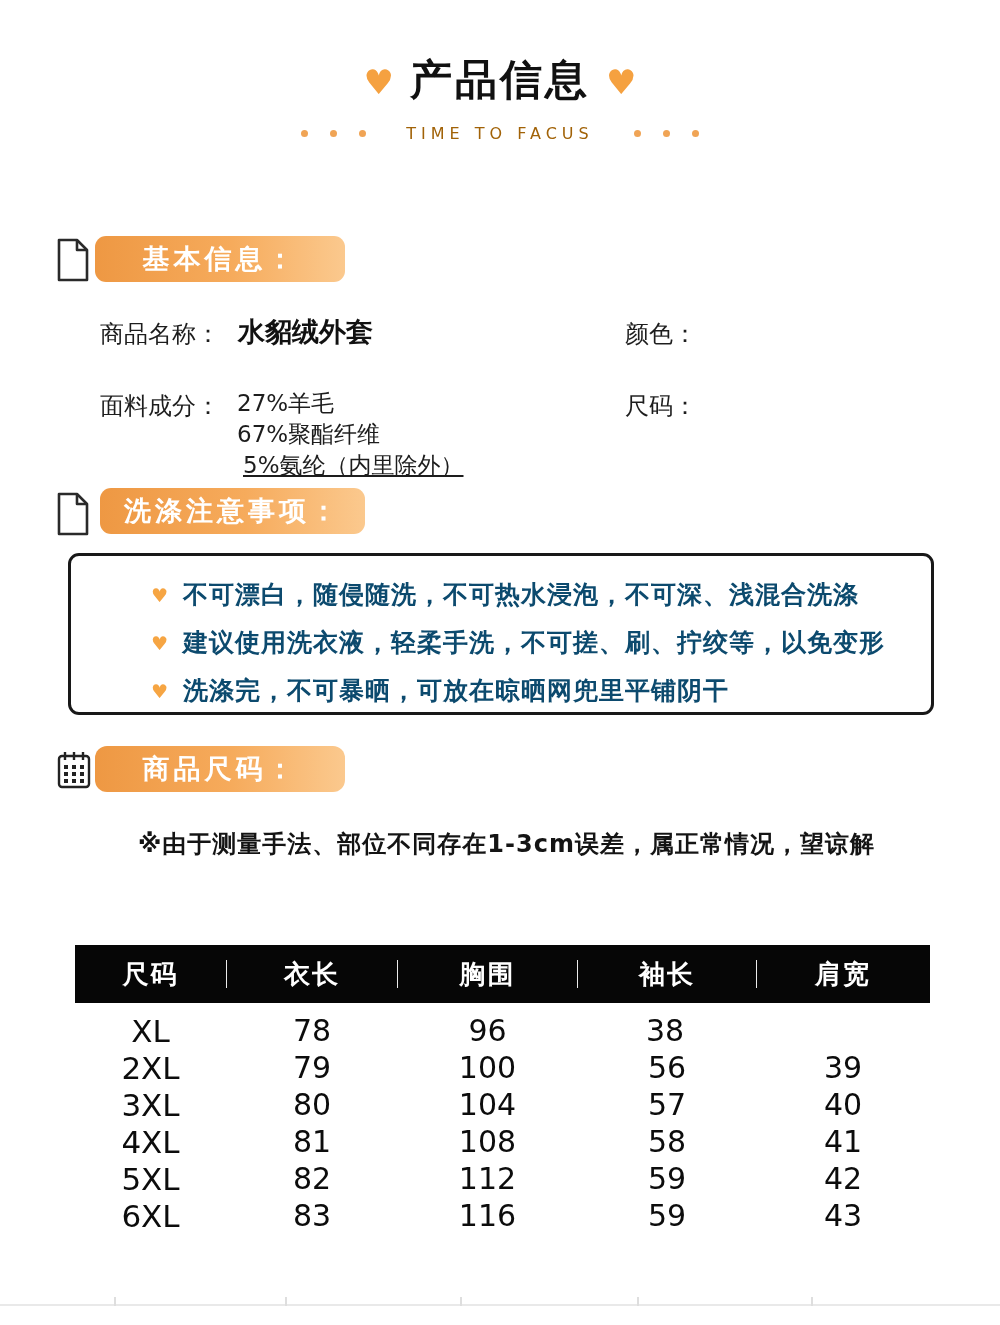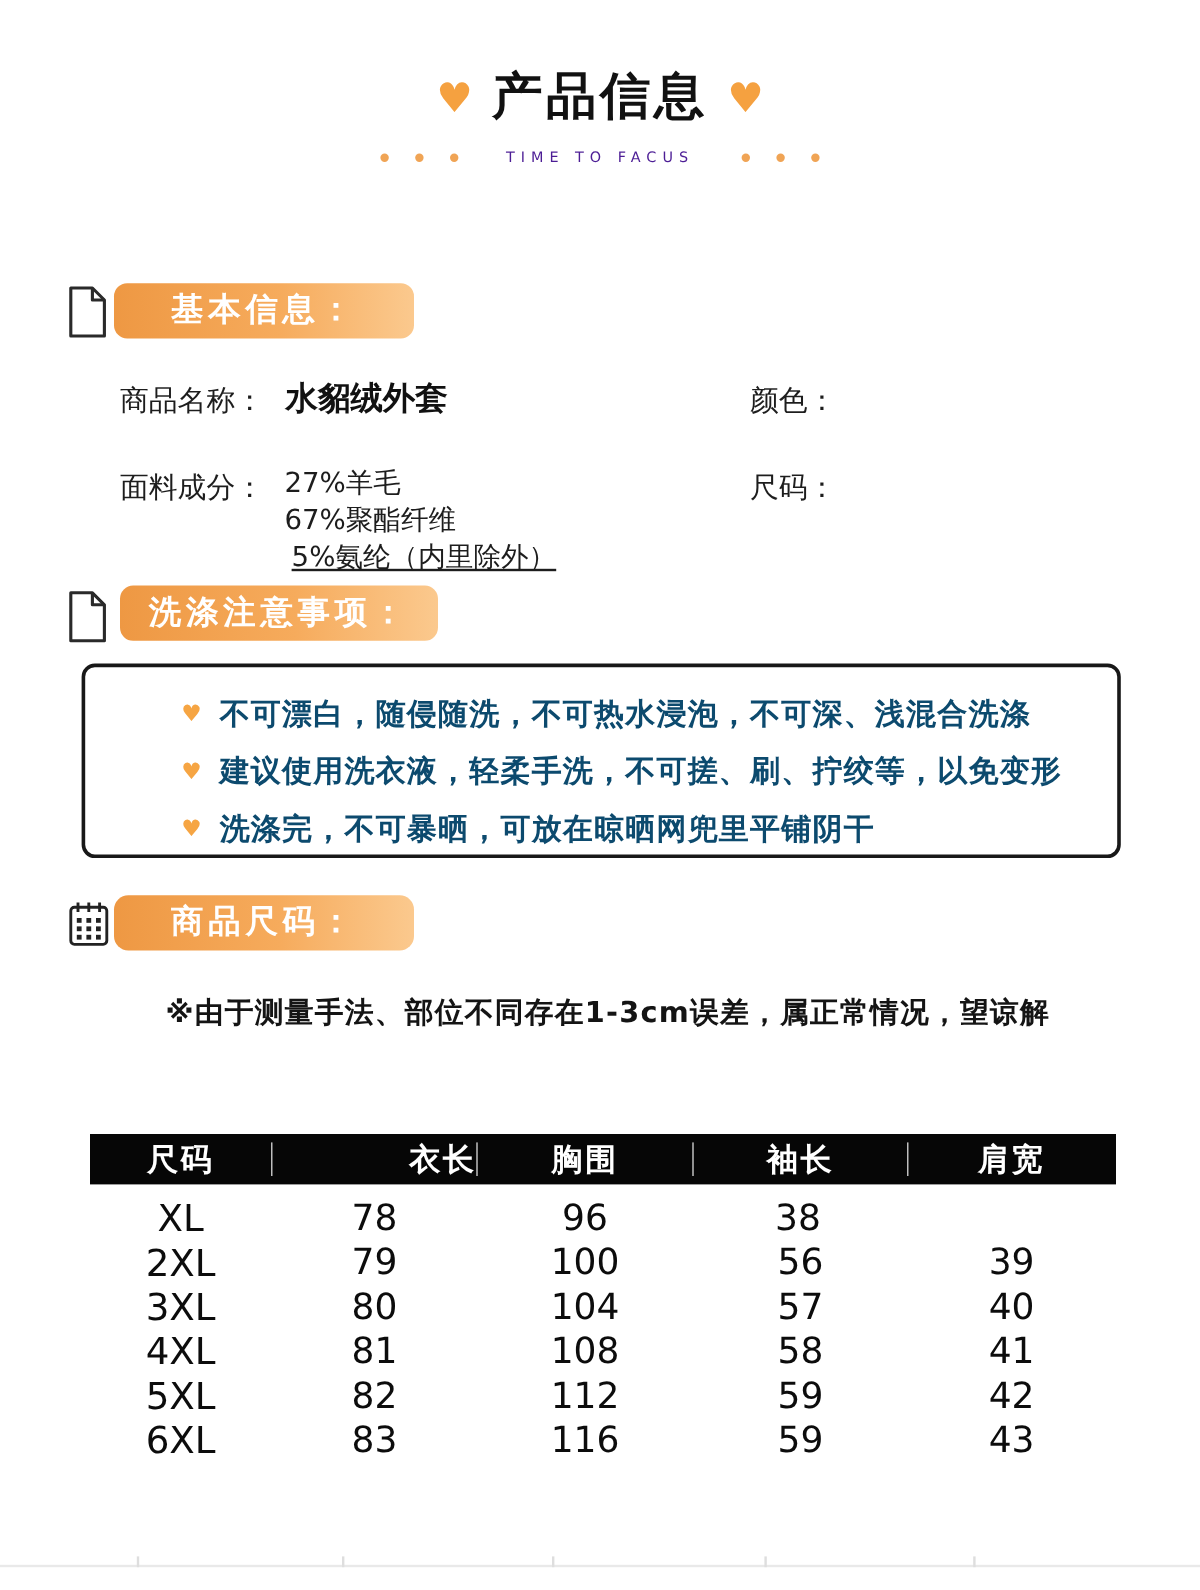--- a/index.html
+++ b/index.html
@@ -19,21 +19,21 @@
     display:flex; justify-content:center; align-items:center; gap:16px;
   }
   .title-heart { color:#f5a140; font-size:34px; line-height:1; transform:translateY(2px); }
   .main-title { font-size:42px; font-weight:bold; color:#111; letter-spacing:3px; }
   .subtitle-row {
     position:absolute; top:124px; left:0; width:1000px;
     display:flex; justify-content:center; align-items:center; gap:26px;
   }
   .dot { width:7px; height:7px; border-radius:50%; background:#f0a455; display:inline-block; }
   .dots { display:flex; gap:22px; align-items:center; }
-  .subtitle-text { color:#4c1d95; font-size:12px; letter-spacing:5px; margin:0 14px; }
+  .subtitle-text { color:#a16207; font-size:16px; letter-spacing:5px; margin:0 14px; }
 
   
   .banner {
     position:absolute;
     height:46px; line-height:46px;
     display:inline-block; text-align:center;
     background:linear-gradient(90deg,#ee9843 0%,#f6ab5c 55%,#fbc98e 100%);
     border-radius:11px;
     color:#fff; font-size:27px; font-weight:bold; letter-spacing:4px;
     white-space:nowrap;
@@ -55,28 +55,28 @@
   .wash-item { display:flex; align-items:center; height:48px; }
   .bullet-heart { color:#f6a543; font-size:19px; margin-right:15px; transform:translateY(1px); }
   .wash-text { font-size:25px; font-weight:bold; color:#0c4a6e; letter-spacing:1px; white-space:nowrap; }
 
   
   .size-note { position:absolute; left:138px; top:828px; font-size:24px; font-weight:600; color:#141414; letter-spacing:1px; }
 
   
   .size-table { position:absolute; left:75px; top:945px; width:855px; }
   .thead {
-    display:flex; align-items:center; height:42px;
+    display:flex; align-items:center; height:58px;
     background:#060606; color:#fff; font-size:26px; font-weight:bold;
   }
   .th { text-align:center; letter-spacing:2px; }
   .vdiv { width:1px; height:28px; background:rgba(255,255,255,.92); flex:none; }
-  .c0 { width:151px; } .c1 { width:170px;text-align:right; } .c2 { width:179px; } .c3 { width:178px; } .c4 { width:172px; }
+  .c0 { width:151px; } .c1 { width:170px; } .c2 { width:179px; } .c3 { width:178px; } .c4 { width:172px; }
   .tbody { margin-top:10px; }
-  .tr { display:flex; align-items:center; height:37px; }
+  .tr { display:flex; align-items:flex-start; height:37px; }
   .td { text-align:center; font-size:30px; color:#0c0c0c; }
   .td.size { font-size:31px; }
   .tr .sp { width:1px; flex:none; }
 
   
   .bottom-line { position:absolute; left:0; top:1304px; width:1000px; height:2px; background:#e9e9e9; }
   .tick { position:absolute; top:1297px; width:2px; height:9px; background:#dedede; }
 </style>
 </head>
 <body>

